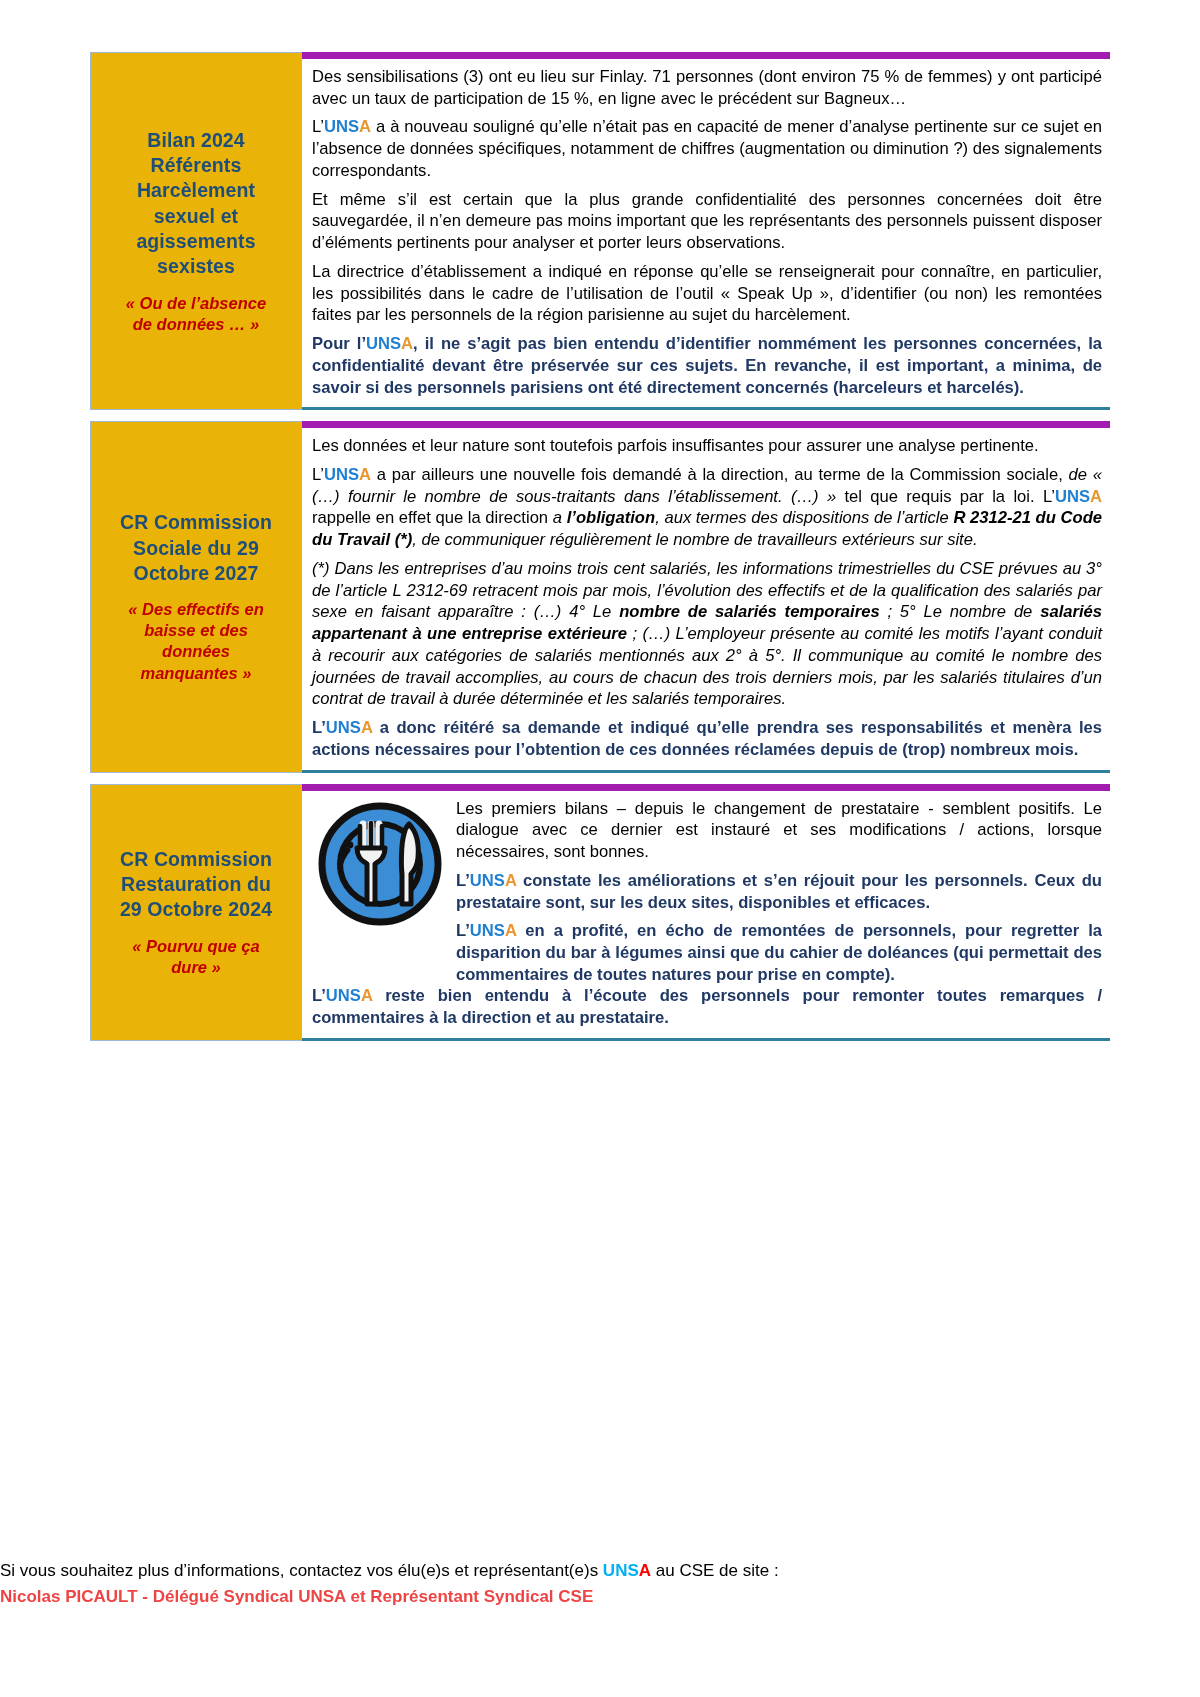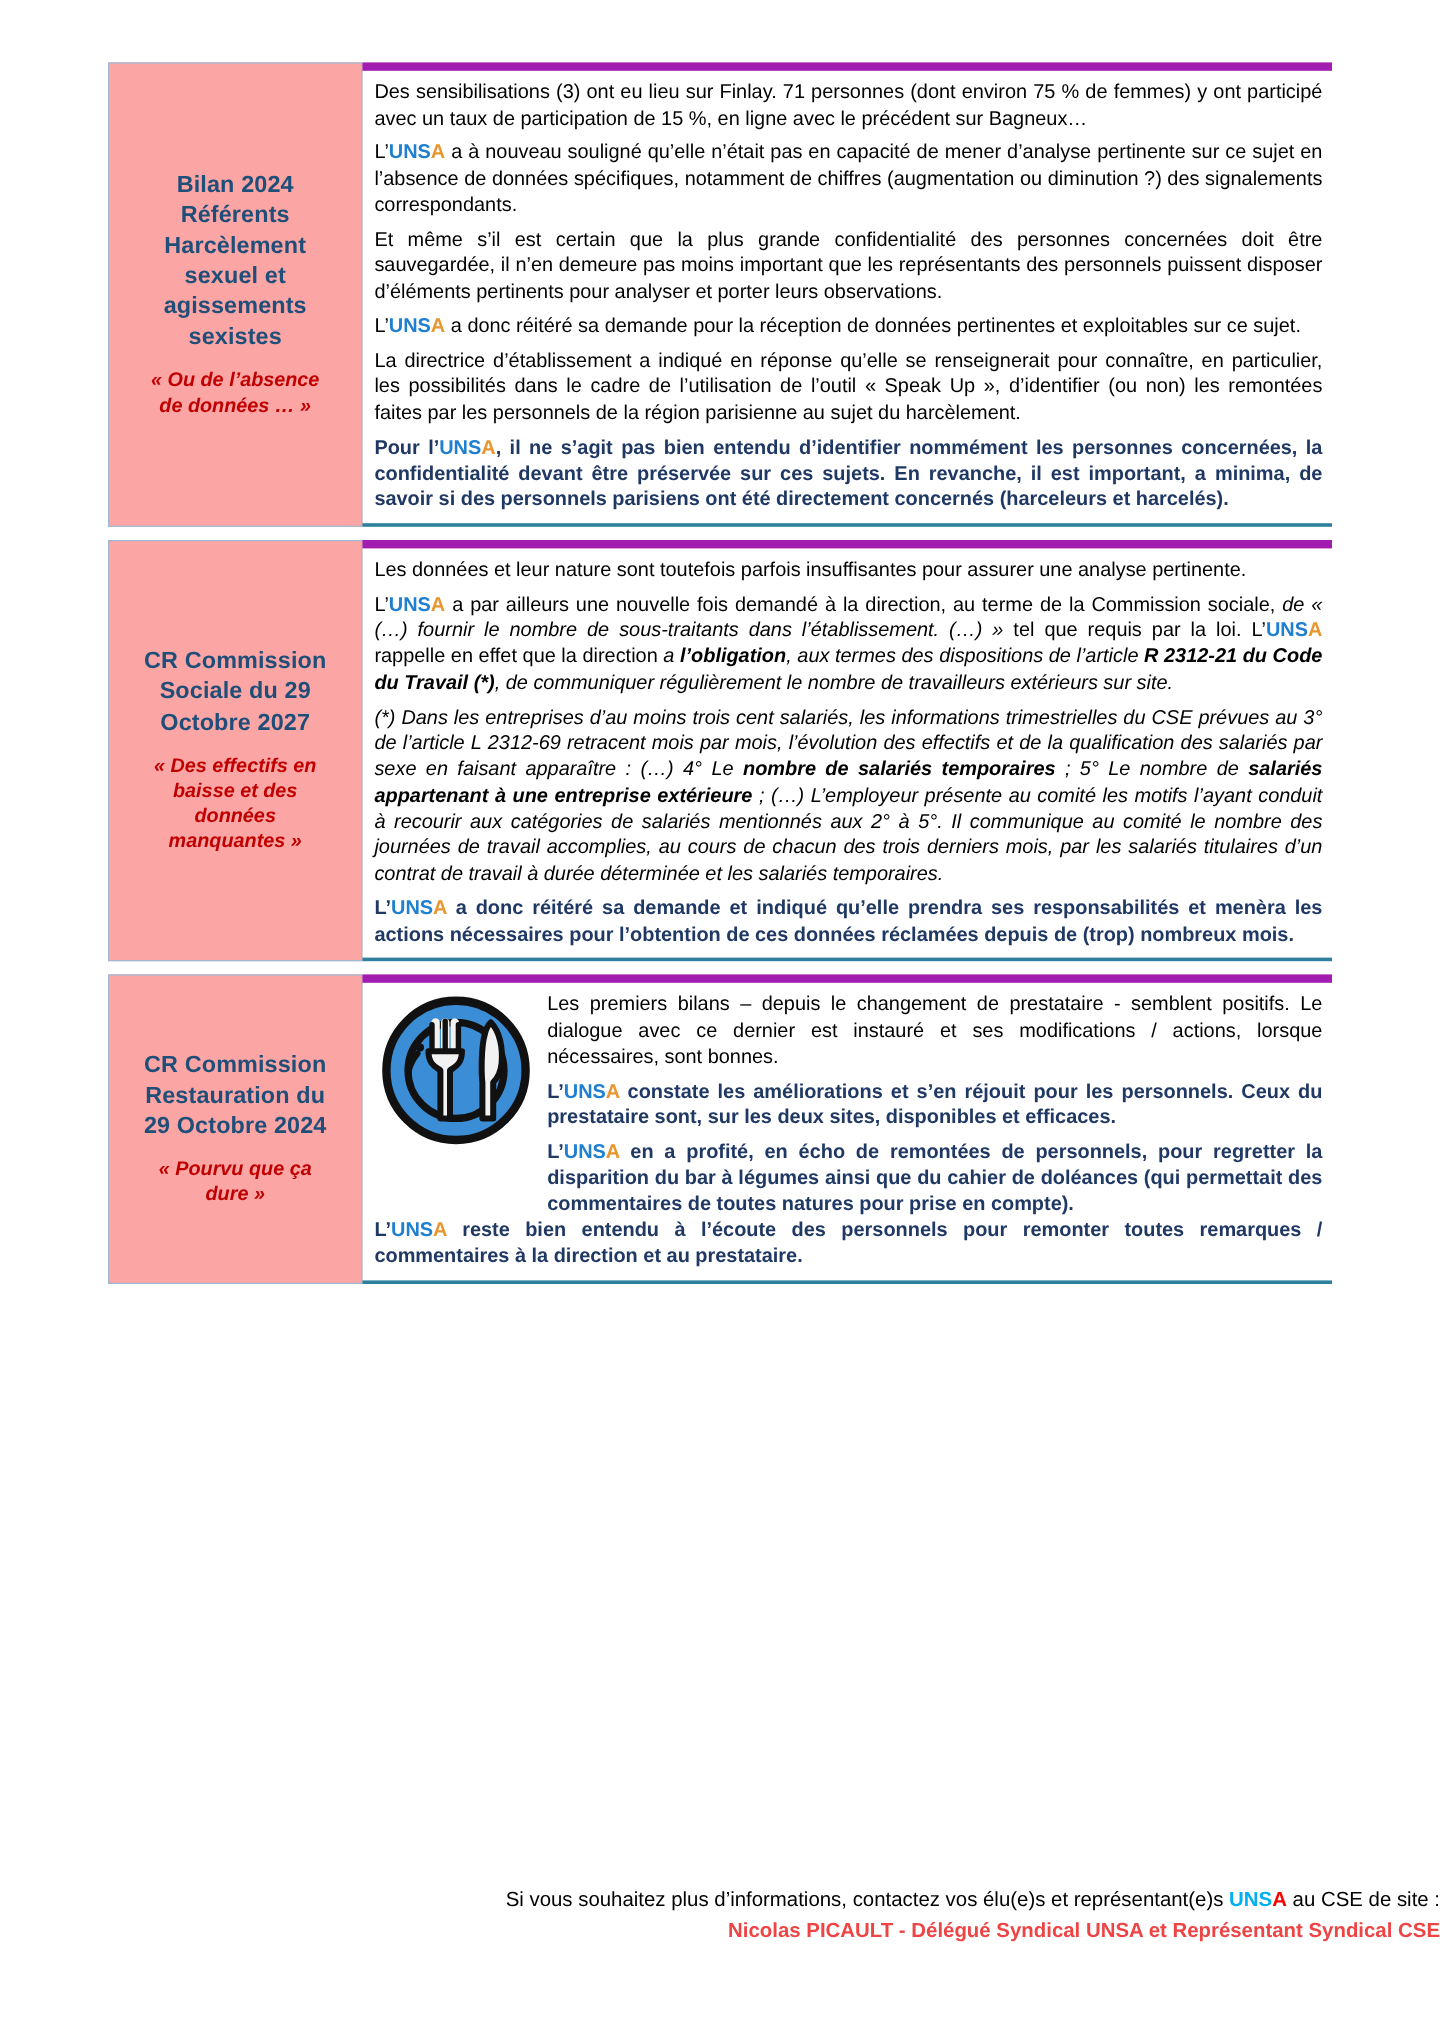--- a/index.html
+++ b/index.html
@@ -28,21 +28,21 @@
     display: flex;
     align-items: stretch;
     width: 1020px;
     margin: 0 auto;
     box-sizing: border-box;
   }
 
   .sidebar {
     width: 212px;
     flex: 0 0 212px;
-    background: #fca5a5;
+    background: #eab308;
     border: 1px solid #9fb8d4;
     box-sizing: border-box;
     display: flex;
     flex-direction: column;
     align-items: center;
     justify-content: center;
     padding: 14px 0;
     text-align: center;
   }
 
@@ -122,22 +122,21 @@
   .resto-text {
     flex: 1 1 auto;
   }
 
   
   .footer {
     position: absolute;
     left: 0;
     right: 0;
     top: 1560px;
-    text-align: right;
-    margin-top: 12px;
+    text-align: left;
   }
   .footer-line1 {
     font-size: 17px;
     color: #000000;
     line-height: 1.35;
   }
   .footer-line1 .u,
   .footer-line1 .n,
   .footer-line1 .s { color: #00b0f0; font-weight: bold; }
   .footer-line1 .a { color: #ff0000; font-weight: bold; }
@@ -173,21 +172,20 @@
       </div>
     </div>
 
     <div class="content">
       <p>Des sensibilisations (3) ont eu lieu sur Finlay. 71 personnes (dont environ 75 % de femmes) y ont participé avec un taux de participation de 15 %, en ligne avec le précédent sur Bagneux…</p>
 
       <p><span>L’</span><span class="unsa"><span class="u">U</span><span class="n">N</span><span class="s">S</span><span class="a">A</span></span><span> a à nouveau souligné qu’elle n’était pas en capacité de mener d’analyse pertinente sur ce sujet en l’absence de données spécifiques, notamment de chiffres (augmentation ou diminution ?) des signalements correspondants.</span></p>
 
       <p>Et même s’il est certain que la plus grande confidentialité des personnes concernées doit être sauvegardée, il n’en demeure pas moins important que les représentants des personnels puissent disposer d’éléments pertinents pour analyser et porter leurs observations.</p>
 
-      <p><span>L’</span><span class="unsa"><span class="u">U</span><span class="n">N</span><span class="s">S</span><span class="a">A</span></span><span> a donc réitéré sa demande pour la réception de données pertinentes et exploitables sur ce sujet.</span></p>
 
       <p>La directrice d’établissement a indiqué en réponse qu’elle se renseignerait pour connaître, en particulier, les possibilités dans le cadre de l’utilisation de l’outil « Speak Up », d’identifier (ou non) les remontées faites par les personnels de la région parisienne au sujet du harcèlement.</p>
 
       <p class="bold-navy"><span>Pour l’</span><span class="unsa"><span class="u">U</span><span class="n">N</span><span class="s">S</span><span class="a">A</span></span><span>, il ne s’agit pas bien entendu d’identifier nommément les personnes concernées, la confidentialité devant être préservée sur ces sujets. En revanche, il est important, a minima, de savoir si des personnels parisiens ont été directement concernés (harceleurs et harcelés).</span></p>
 
     </div>
   </div>
 
   <div class="sec-gap"></div>
 

